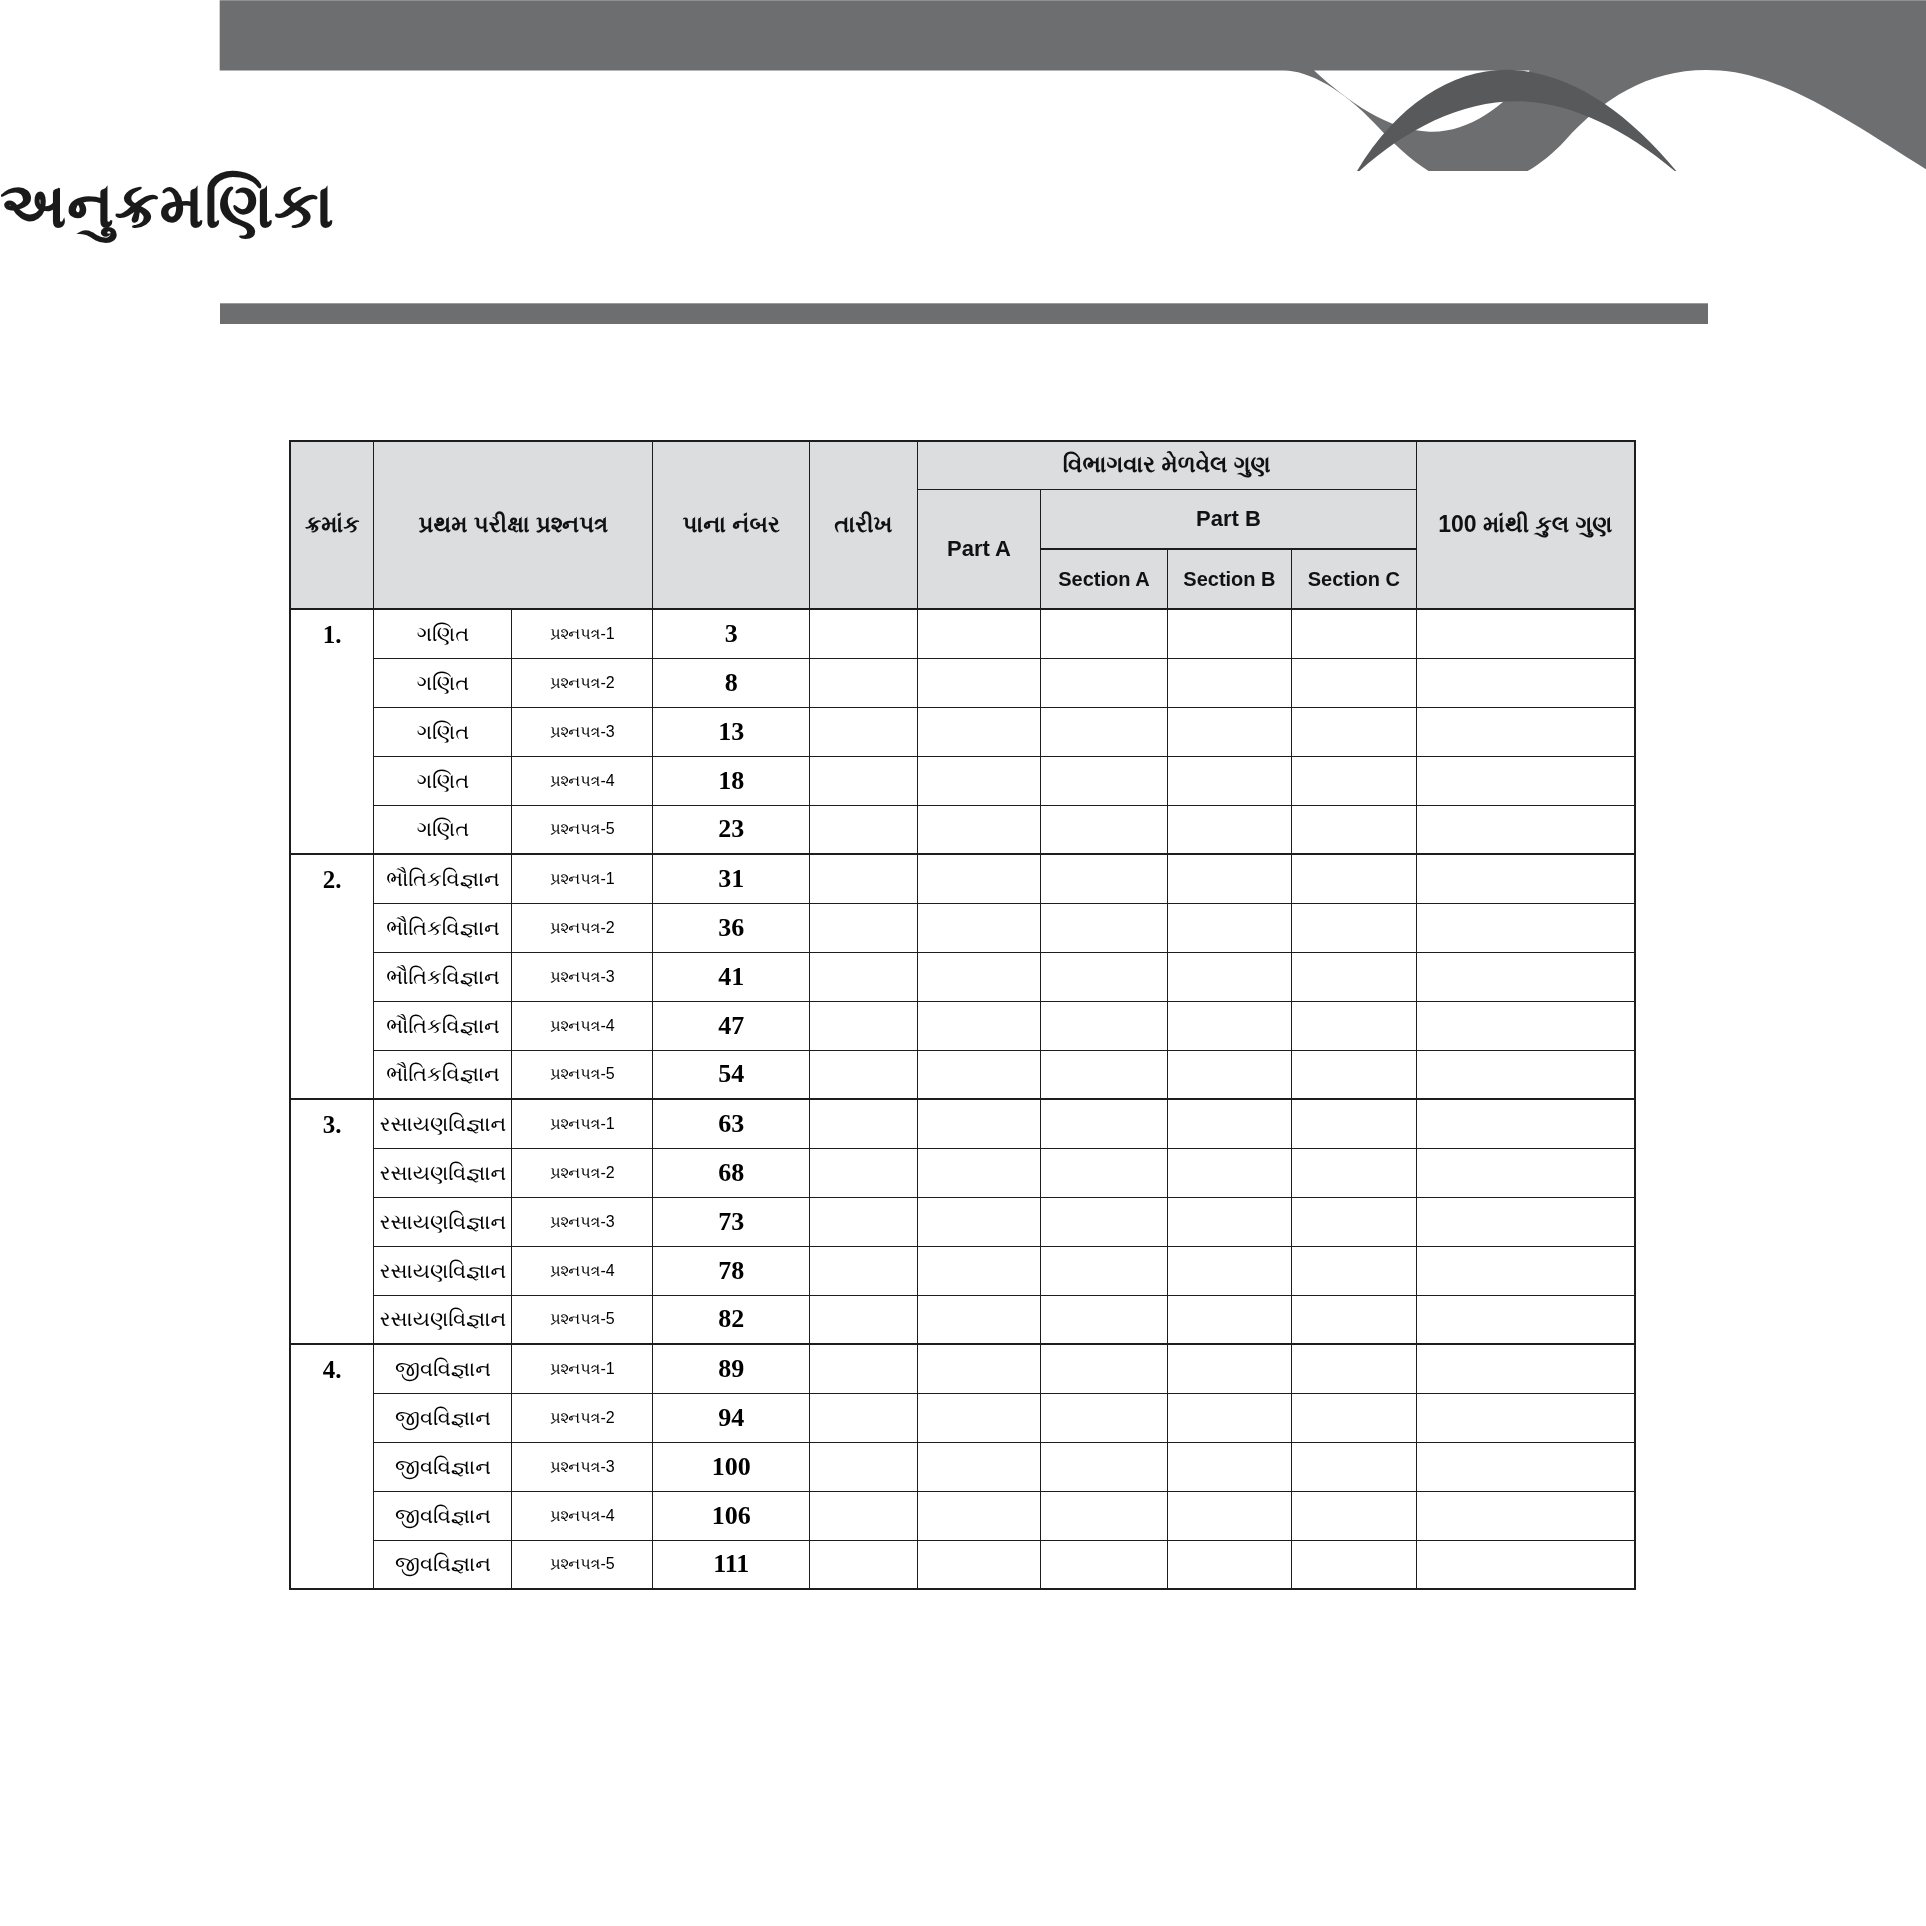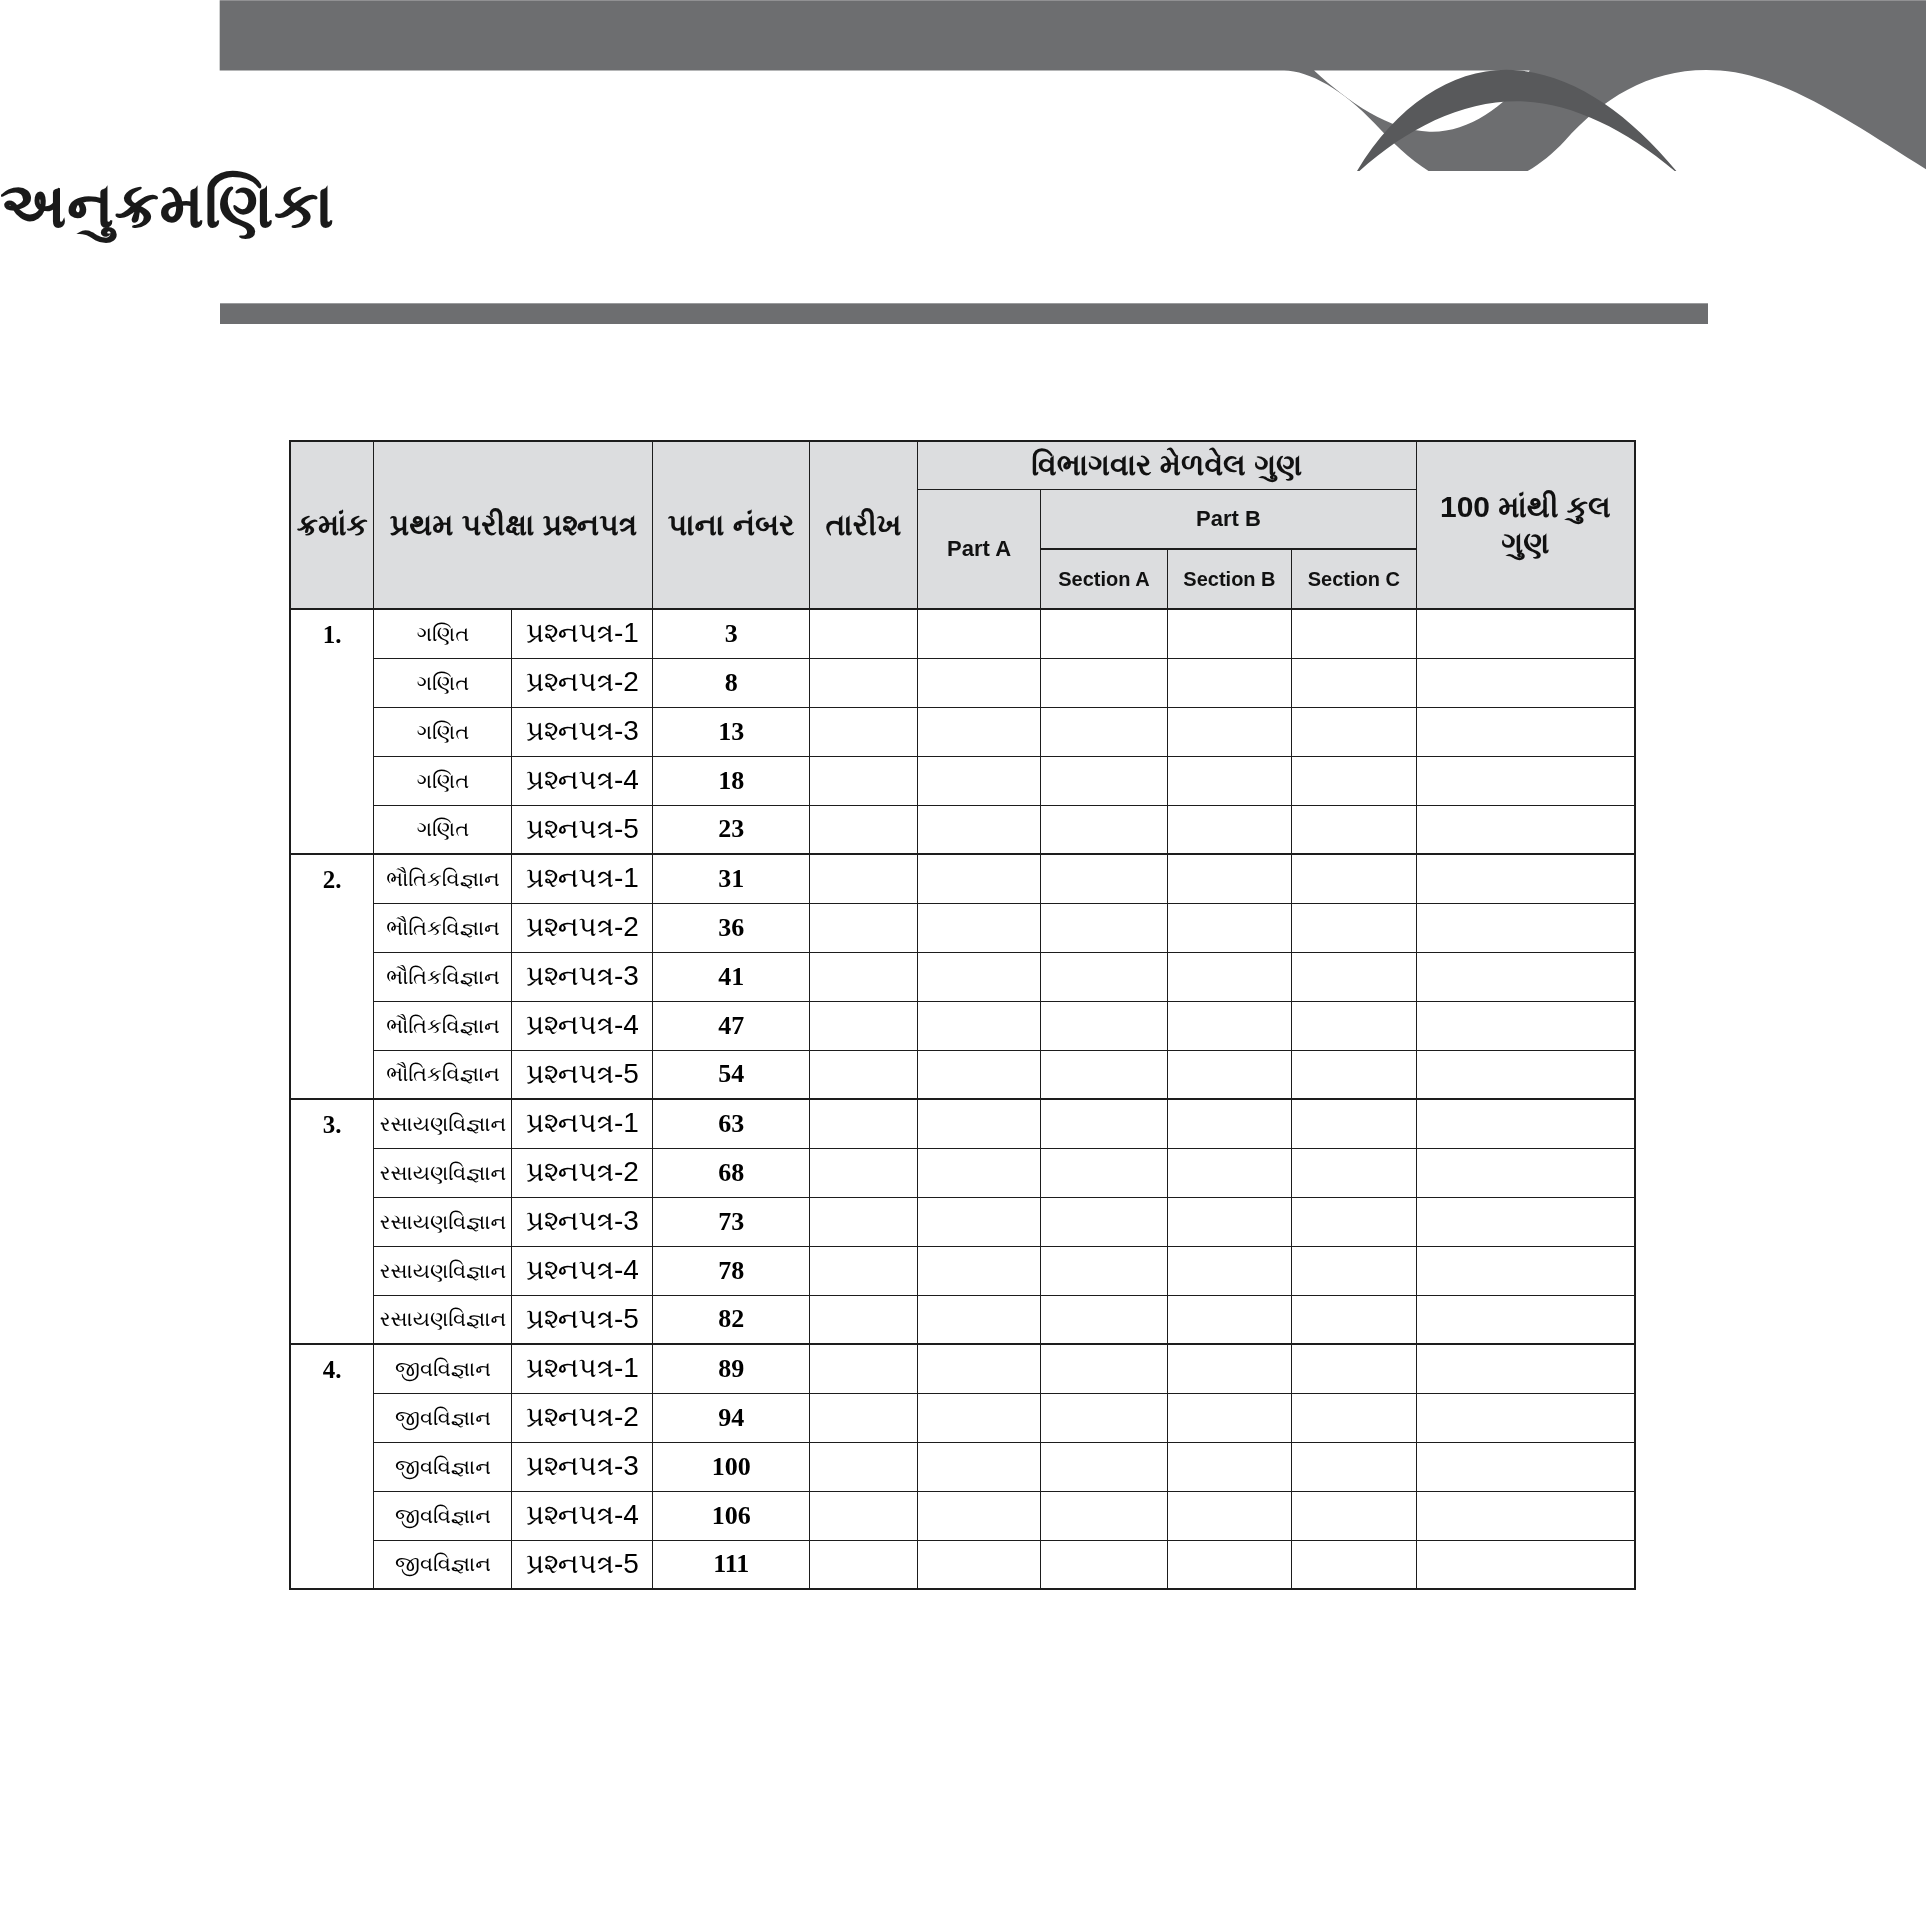--- a/index.html
+++ b/index.html
@@ -77,21 +77,21 @@
     background: #ffffff;
   }
   table.index-table thead th {
     background: #dcdddf;
     font-family: "Liberation Sans", "DejaVu Sans", sans-serif;
     font-weight: bold;
     color: #111111;
   }
   th.hdr-gu {
     font-family: "Liberation Sans", "DejaVu Sans", sans-serif;
-    font-size: 30px;
+    font-size: 23px;
     line-height: 1.2;
     margin-left: 32px;
   }
   th.hdr-en {
     font-family: "Liberation Serif", "DejaVu Serif", serif;
     font-size: 22px;
     line-height: 1.25;
     font-weight: bold;
   }
   th.hdr-section {
@@ -121,21 +121,21 @@
     text-align: center;
   }
   td.c-subject {
     font-family: "Liberation Sans", "DejaVu Sans", sans-serif;
     font-size: 21px;
     text-align: left;
     padding-left: 17px;
   }
   td.c-paper {
     font-family: "Liberation Sans", "DejaVu Sans", sans-serif;
-    font-size: 28px;
+    font-size: 16px;
     text-align: left;
     padding-left: 17px;
   }
   td.c-page {
     font-family: "Liberation Serif", "DejaVu Serif", serif;
     font-size: 26px;
     font-weight: bold;
     text-align: center;
   }
   td.c-blank {

